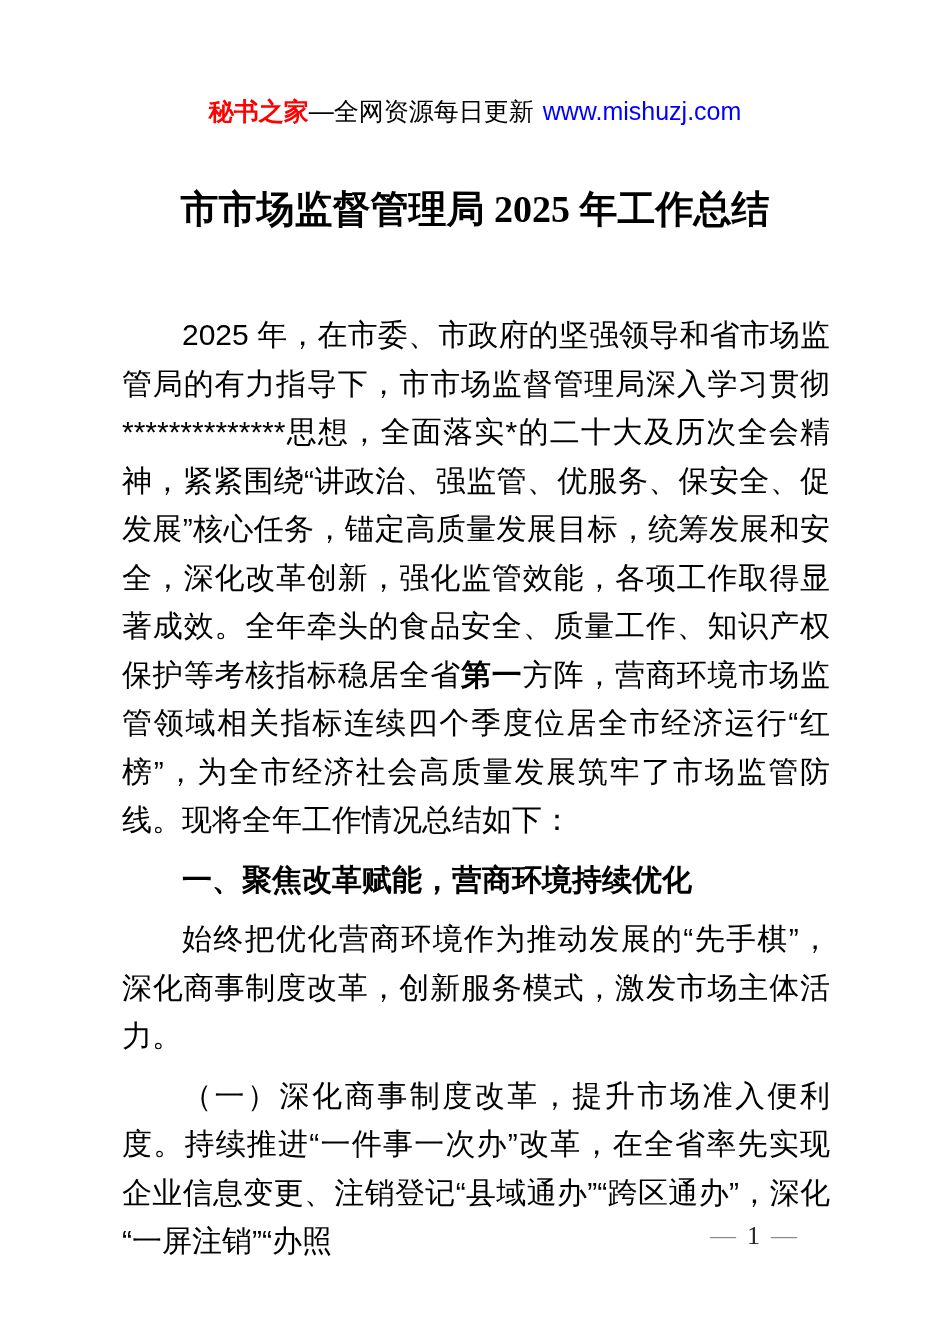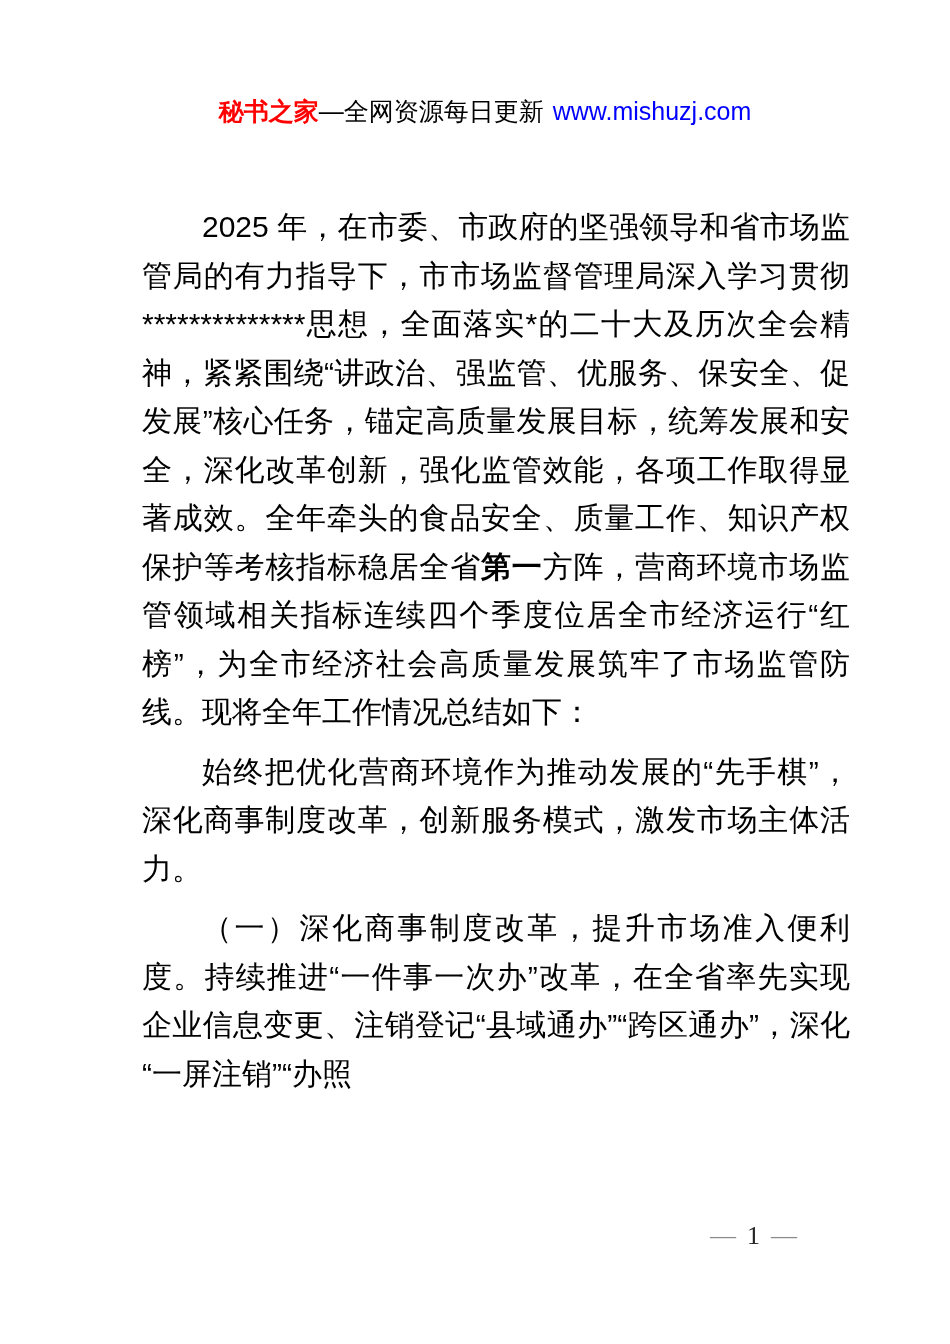--- a/index.html
+++ b/index.html
@@ -8,21 +8,20 @@
     width: 950px; height: 1344px;
     background: #ffffff;
     font-family: "Liberation Sans", "DejaVu Sans", sans-serif;
     color: #000;
   }
   .page {
     position: relative;
     width: 950px; height: 1344px;
     background: #ffffff;
     overflow: hidden;
-    padding-left: 20px;
   }
   .header {
     margin-top: 94px;
     text-align: center;
     font-size: 25px;
     line-height: 34px;
     white-space: nowrap;
   }
   .brand {
     font-weight: bold;
@@ -69,23 +68,25 @@
 </style>
 </head>
 <body>
 
 <div class="page">
 
   <div class="header">
     <span class="brand" style="color: rgb(255, 0, 0);">秘书之家</span><span class="tagline">—全网资源每日更新</span><span class="url" style="color: rgb(0, 0, 255);">www.mishuzj.com</span>
   </div>
 
+  <h1 class="doc-title">市市场监督管理局 2025 年工作总结</h1>
 
   <div class="content">
       <p><span>2025 年，在市委、市政府的坚强领导和省市场监管局的有力指导下，市市场监督管理局深入学习贯彻**************思想，全面落实*的二十大及历次全会精神，紧紧围绕“讲政治、强监管、优服务、保安全、促发展”核心任务，锚定高质量发展目标，统筹发展和安全，深化改革创新，强化监管效能，各项工作取得显著成效。全年牵头的食品安全、质量工作、知识产权保护等考核指标稳居全省</span><span class="seg-bold">第一</span><span>方阵，营商环境市场监管领域相关指标连续四个季度位居全市经济运行“红榜”，为全市经济社会高质量发展筑牢了市场监管防线。现将全年工作情况总结如下：</span></p>
+      <h2><span class="seg-bold">一、聚焦改革赋能，营商环境持续优化</span></h2>
       <p><span>始终把优化营商环境作为推动发展的“先手棋”，深化商事制度改革，创新服务模式，激发市场主体活力。</span></p>
       <p><span>（一）深化商事制度改革，提升市场准入便利度。持续推进“一件事一次办”改革，在全省率先实现企业信息变更、注销登记“县域通办”“跨区通办”，深化“一屏注销”“办照</span></p>
     </div>
 
   <div class="page-number">
     <span>—</span><span class="num">1</span><span>—</span>
   </div>
 
 </div>
 

